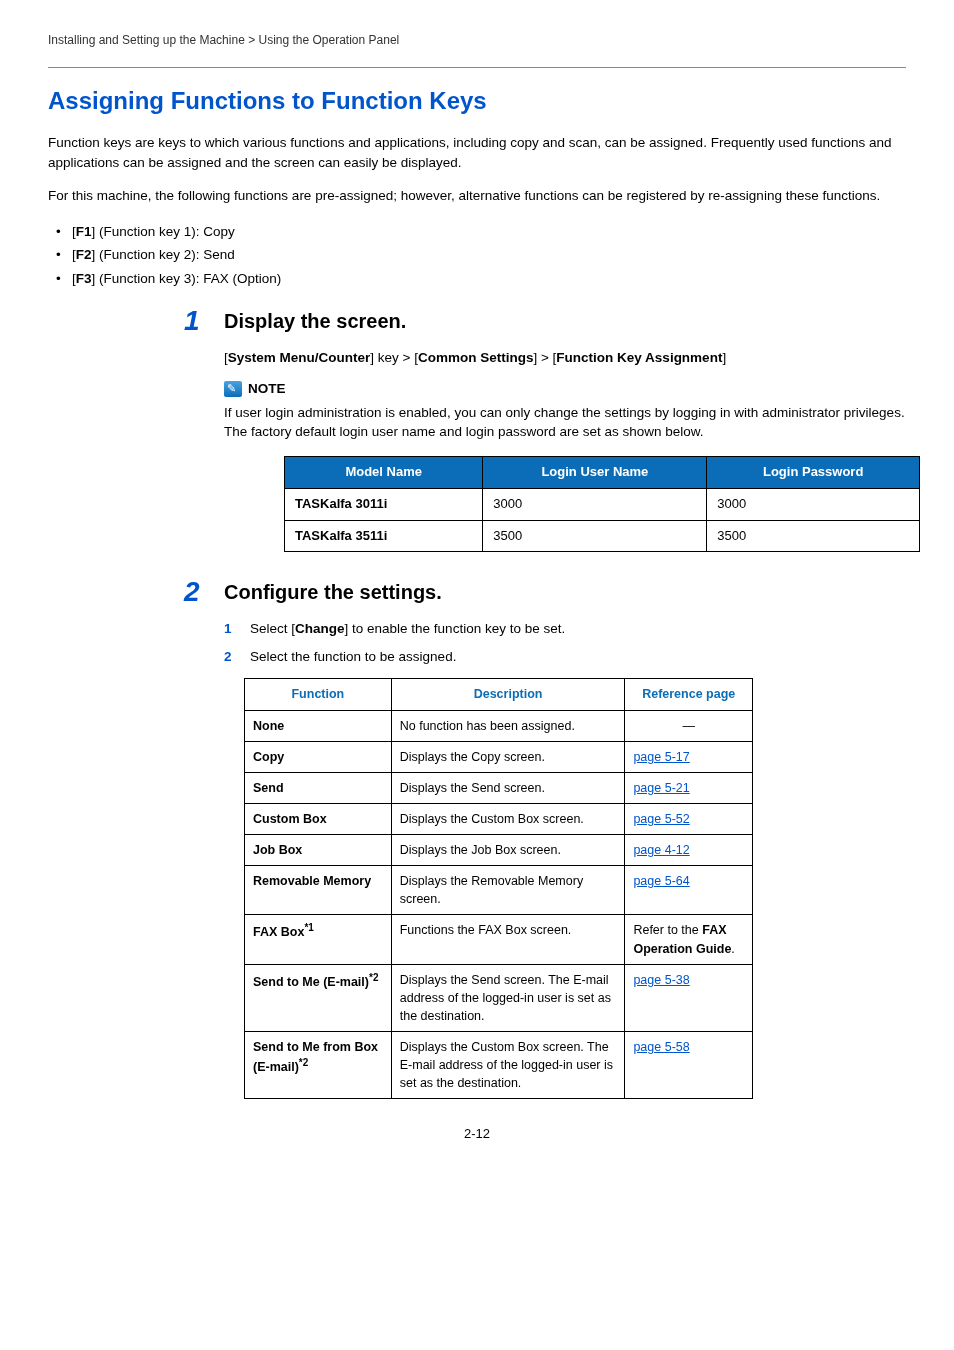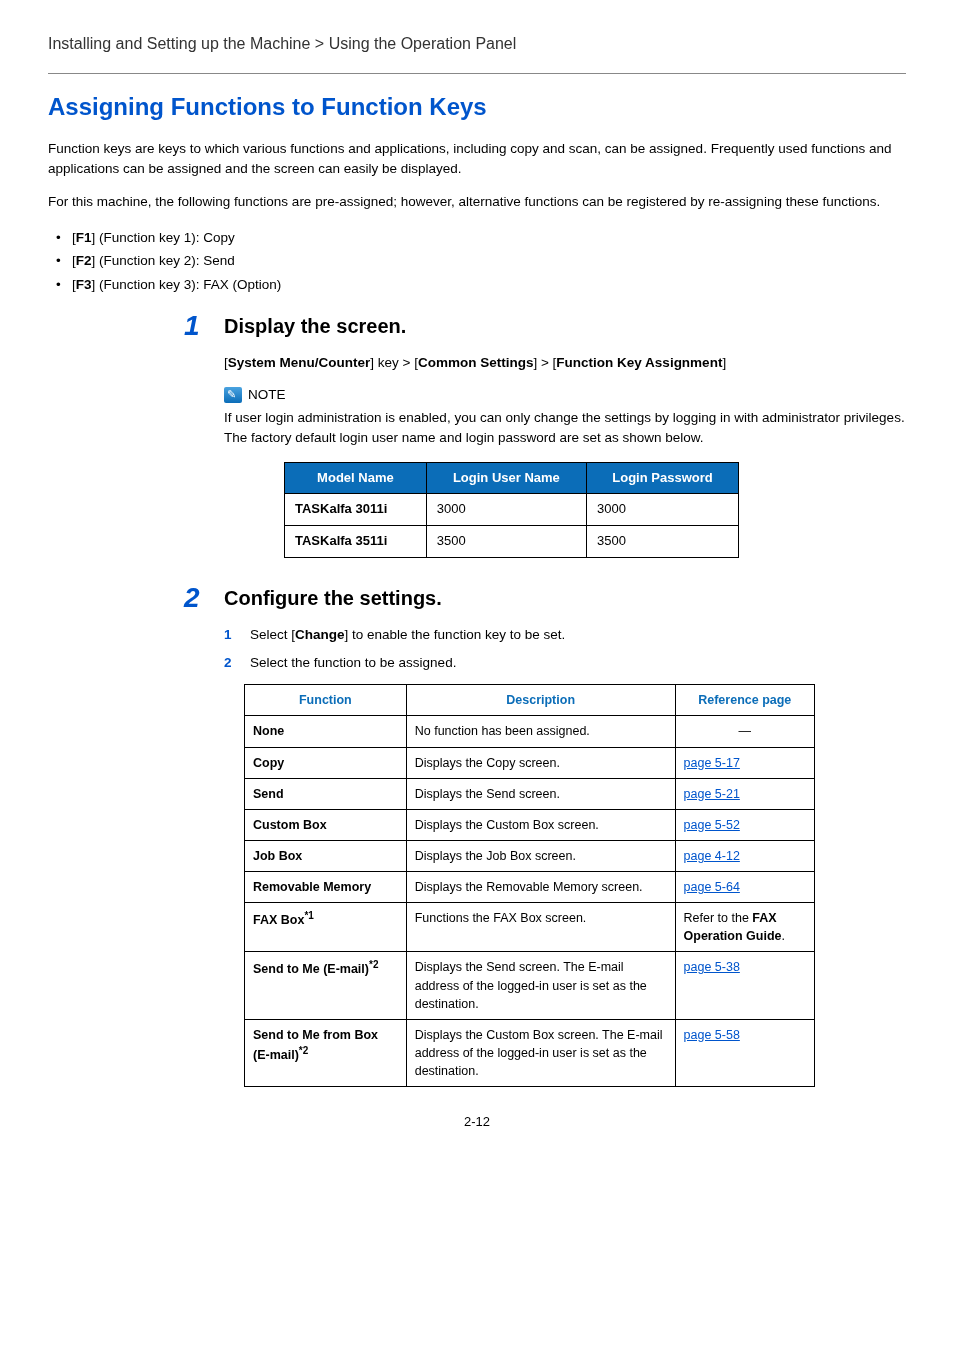--- a/index.html
+++ b/index.html
@@ -7,21 +7,21 @@
     font-family: Arial, Helvetica, sans-serif;
     font-size: 13.5px;
     color: #000;
     background: #fff;
     width: 954px;
     margin: 0 auto;
     padding: 32px 48px 48px 48px;
     line-height: 1.45;
   }
   .breadcrumb {
-    font-size: 16px;
+    font-size: 12px;
     color: #333;
     margin-bottom: 18px;
   }
   .hr-top {
     border: none;
     border-top: 1px solid #888;
     margin-bottom: 6px;
   }
   h1.main-title {
     color: #0055cc;
@@ -57,26 +57,26 @@
   .note-icon {
     width: 18px; height: 16px;
     background: linear-gradient(180deg,#4aa3e0,#0b6db8);
     border-radius: 2px;
     position: relative;
     flex-shrink: 0;
   }
   .note-icon::after{
     content:"✎"; color:#fff; font-size:11px; position:absolute; left:3px; top:0px;
   }
-  .note-label { font-weight: normal; text-align: center; }
+  .note-label { font-weight: bold; text-align: center; }
   table.model-table, table.func-table {
     border-collapse: collapse;
     margin-top: 8px;
   }
-  table.model-table { width: 455px; margin-left: 60px; }
+  table.model-table { width: 636px; margin-left: 60px; }
   table.model-table th, table.model-table td {
     border: 1px solid #000;
     padding: 6px 10px;
     font-size: 13px;
     text-align: left;
   }
   table.model-table th {
     background: #0b6db8;
     color: #fff;
     font-weight: bold;
@@ -84,21 +84,21 @@
   }
   table.model-table td.model { font-weight: bold; }
 
   ol.sub { list-style: none; margin: 6px 0 12px 0; padding: 0; counter-reset: sub; }
   ol.sub li { margin: 8px 0; padding-left: 26px; position: relative; }
   ol.sub li .subnum {
     position: absolute; left: 0; top: 0;
     color: #0055cc; font-weight: 900; font-family: Arial;
   }
 
-  table.func-table { width: 571px; margin-left: 20px; }
+  table.func-table { width: 509px; margin-left: 20px; }
   table.func-table th, table.func-table td {
     border: 1px solid #000;
     padding: 6px 8px;
     font-size: 12.5px;
     vertical-align: top;
   }
   table.func-table th {
     color: #0b6db8;
     font-weight: bold;
     text-align: center;

